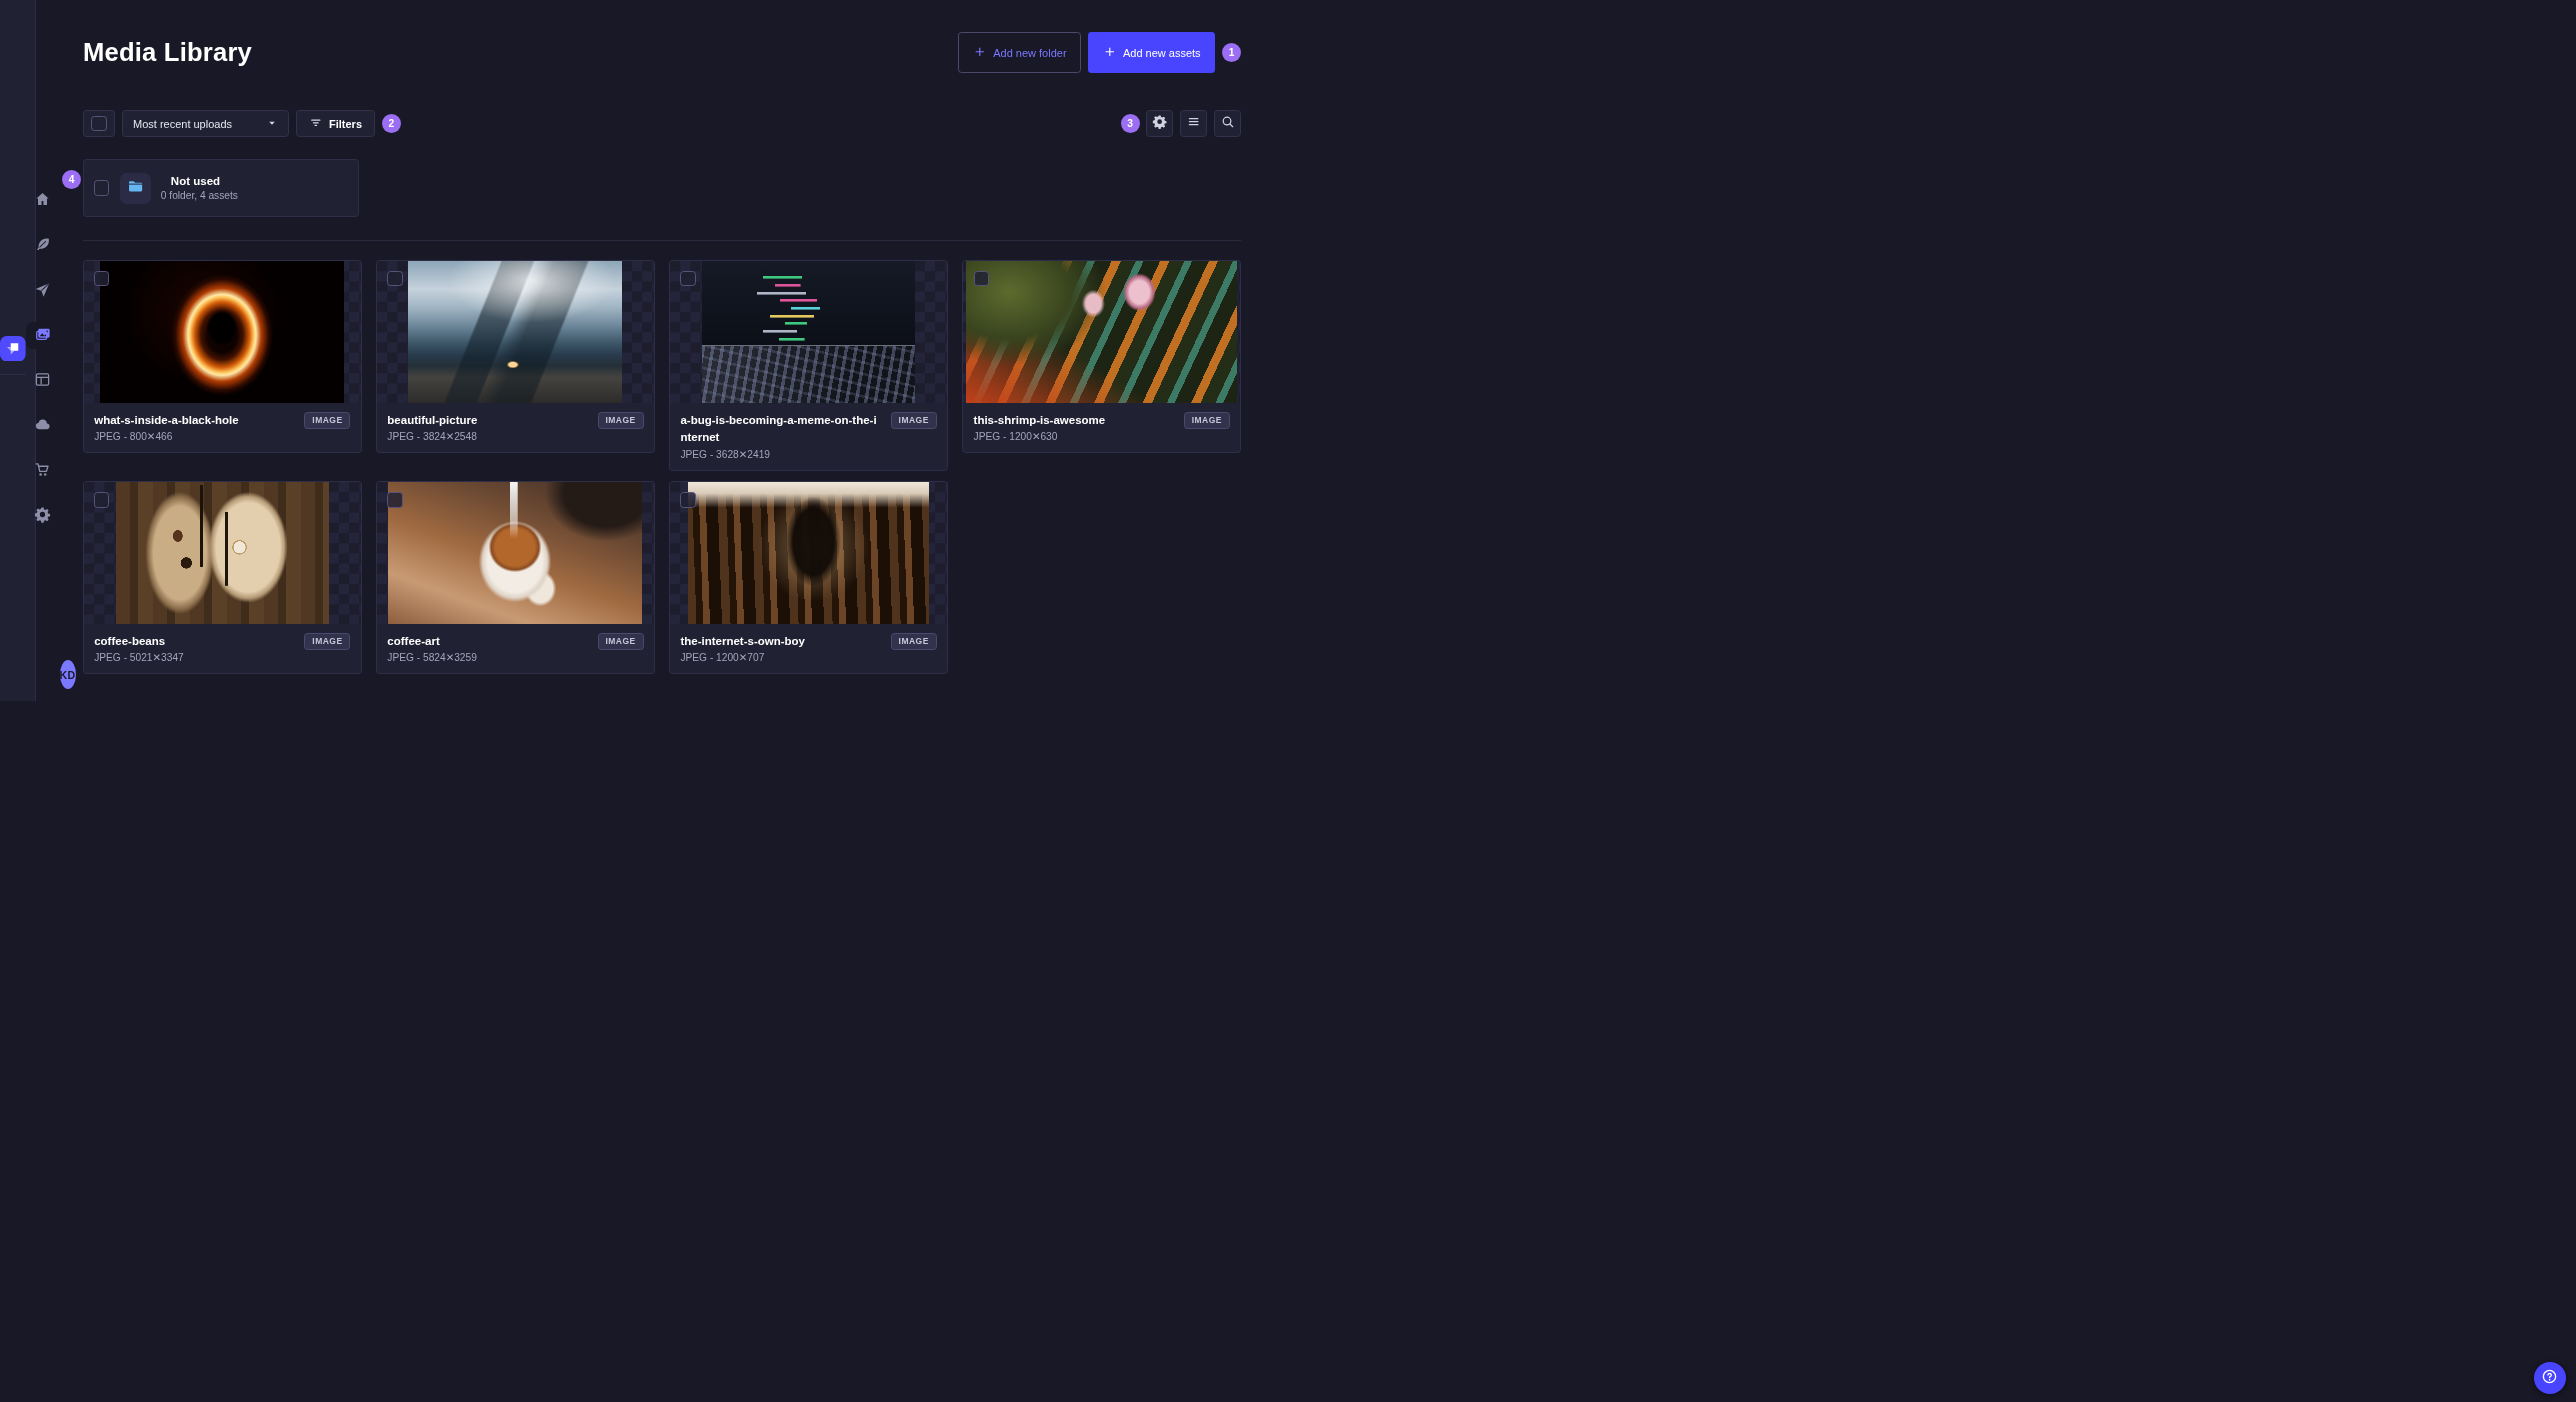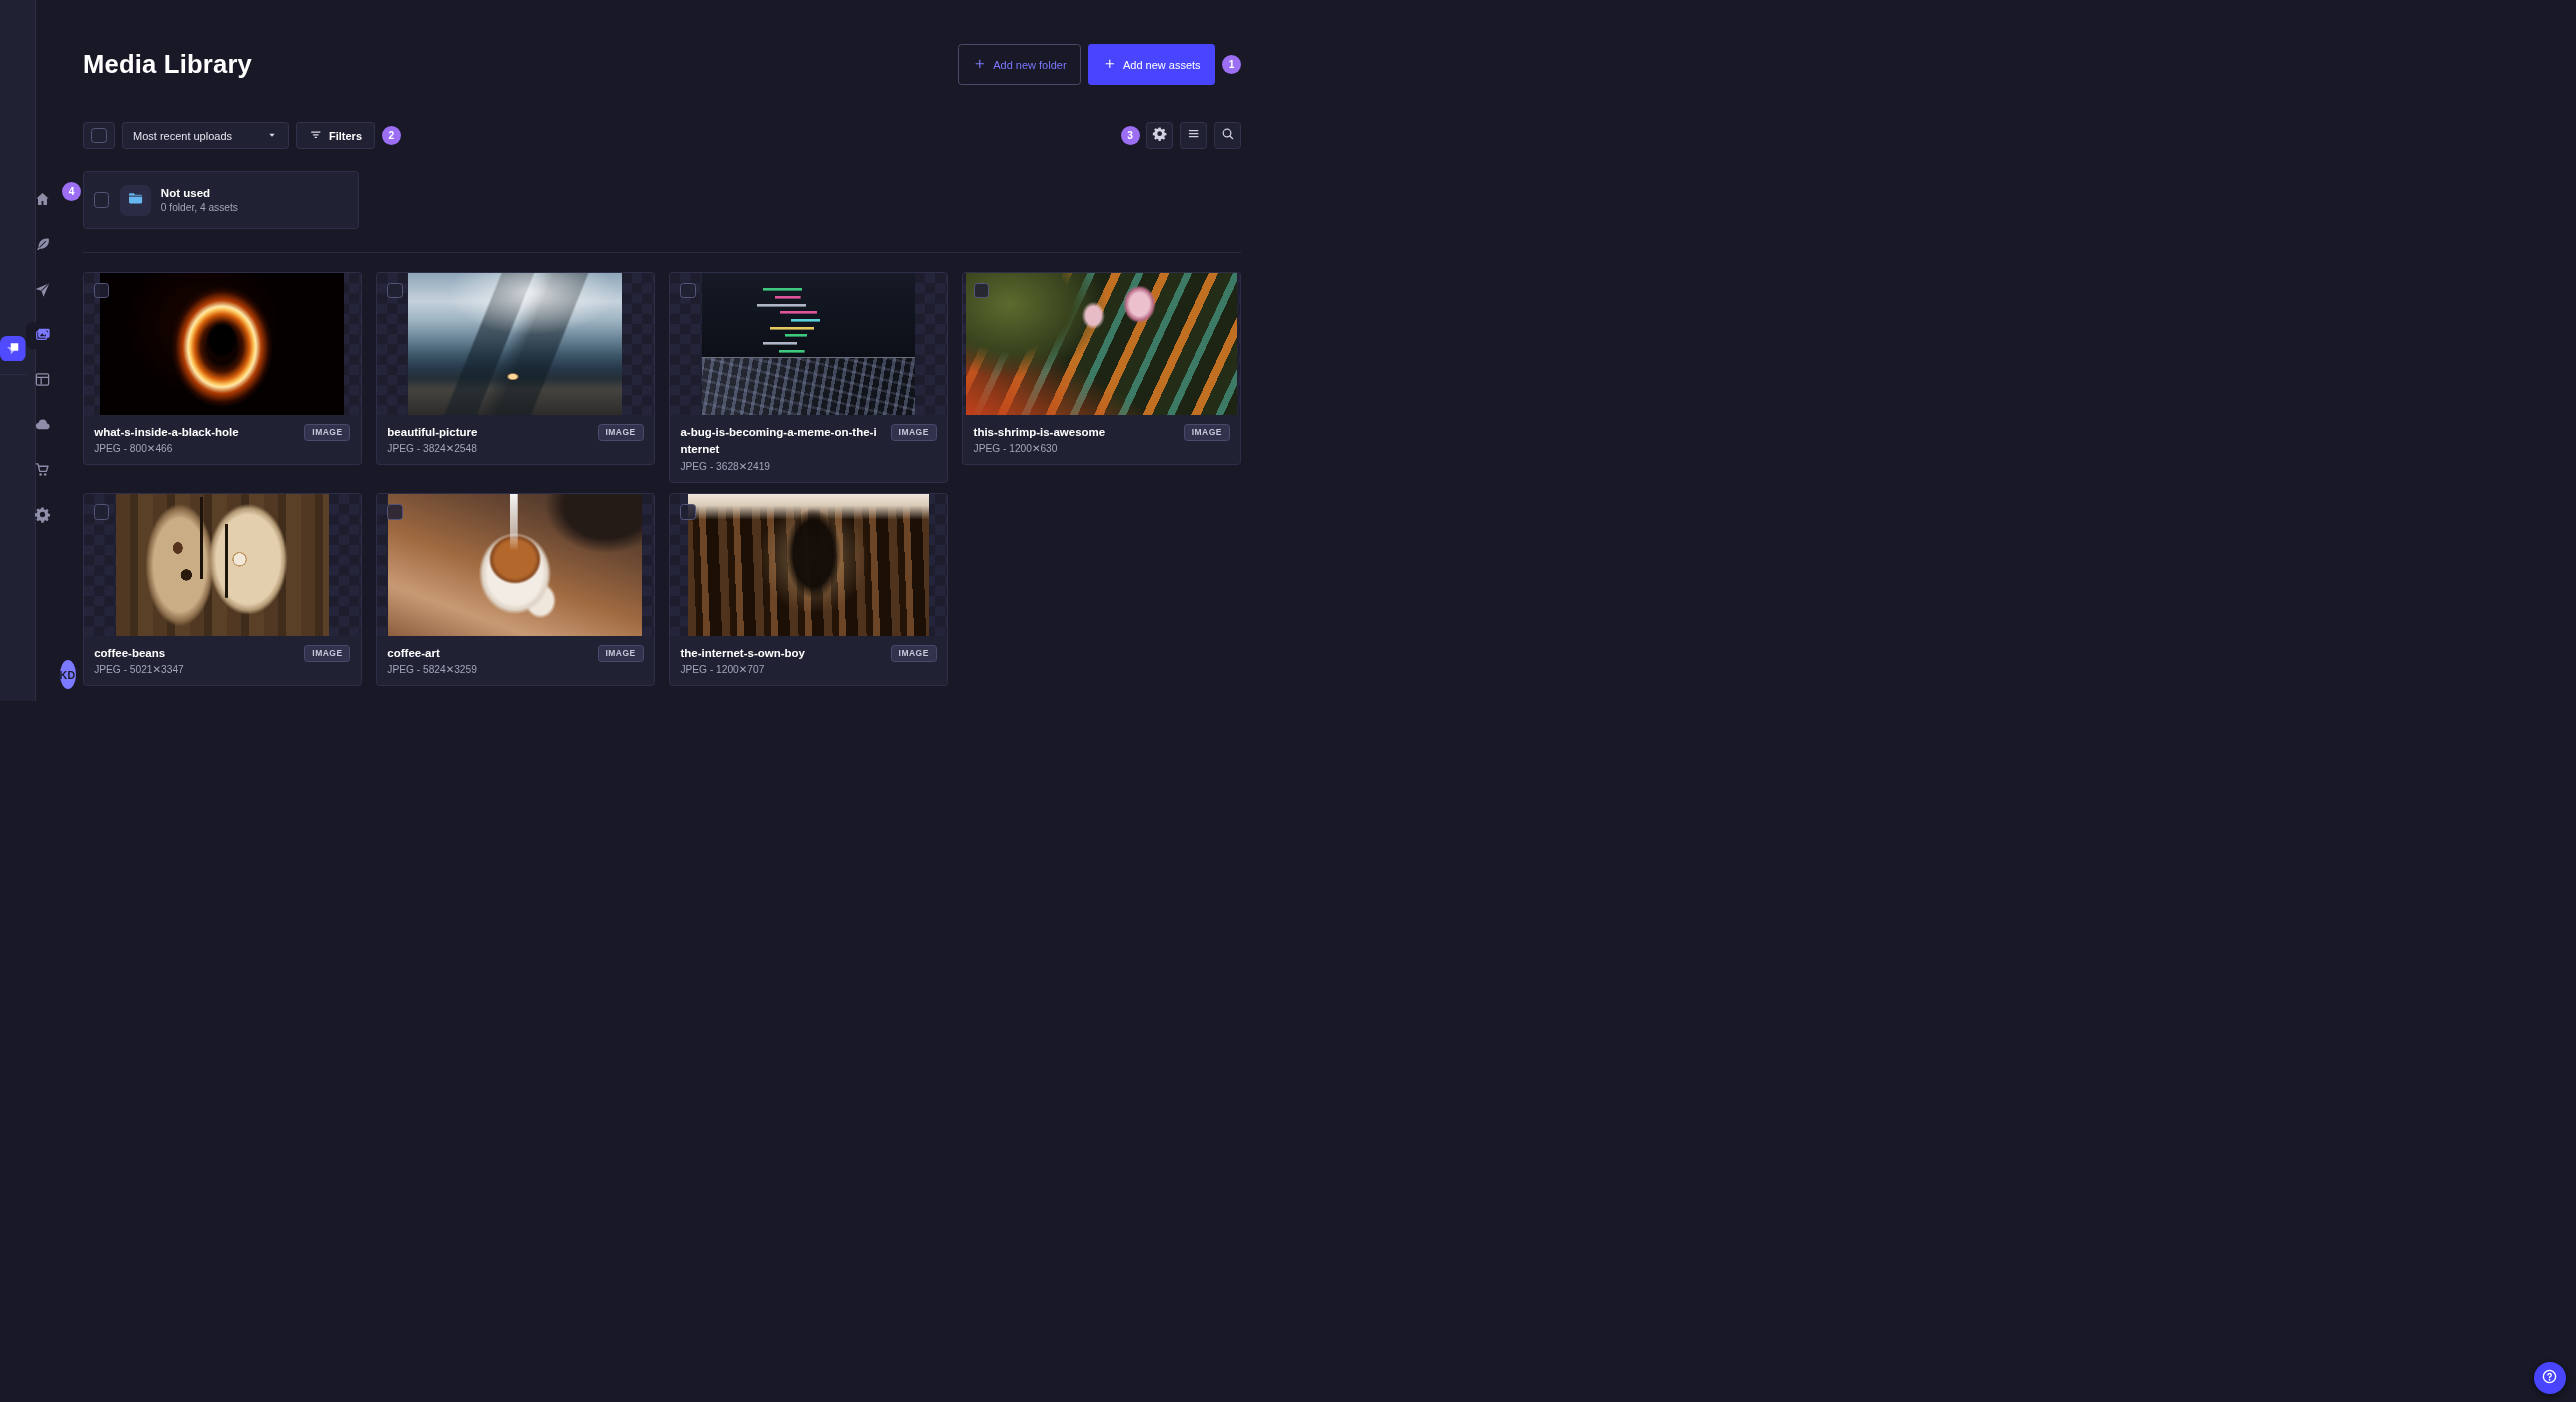--- a/index.html
+++ b/index.html
@@ -36,21 +36,21 @@
   .avatar {
     margin-top:auto; margin-bottom:12px;
     width:29px; height:29px; border-radius:50%;
     background:#7b79ff; color:#181826;
     display:flex; align-items:center; justify-content:center;
     font-size:10.6px; font-weight:700; letter-spacing:0.3px;
     border:none; cursor:pointer;
   }
 
   
-  .main { flex:1; padding:44px 47px 0 47px; position:relative; }
+  .main { flex:1; padding:32px 47px 0 47px; position:relative; }
 
   .header-row { display:flex; justify-content:space-between; align-items:center; }
   .page-title { font-size:25.6px; font-weight:700; letter-spacing:0.2px; }
   .header-actions { display:flex; align-items:center; gap:6.8px; }
 
   .btn {
     height:41px; border-radius:3.4px; font-size:11px; font-weight:400;
     display:inline-flex; align-items:center; gap:6.8px; padding:0 13.6px;
     border:0.9px solid transparent; cursor:pointer; background:none;
   }
@@ -88,21 +88,21 @@
   .tour-badge-4 { position:absolute; left:-21px; top:11px; }
   .folder-card {
     margin-top:8.5px; width:276px; height:58px;
     background:#212134; border:0.9px solid #2e2e48; border-radius:3.4px;
     display:flex; align-items:center; gap:10.2px; padding:0 10.2px; cursor:pointer;
   }
   .folder-tile {
     width:31px; height:31px; border-radius:6.8px; background:#2b2b45;
     display:flex; align-items:center; justify-content:center; flex-shrink:0;
   }
-  .folder-name { font-size:11.5px; font-weight:600; color:#fff; }
+  .folder-name { font-size:11.5px; font-weight:600; color:#fff;margin-left:10px; }
   .folder-meta { font-size:10.2px; color:#a5a5ba; margin-top:2.6px; }
 
   .divider { margin-top:23px; border-top:0.9px solid #2b2b40; }
 
   
   .assets-section { margin-top:19px; }
   .assets-grid {
     margin-top:10.2px;
     display:grid; grid-template-columns:repeat(4,1fr); gap:10.2px 14.5px;
     align-items:start;

